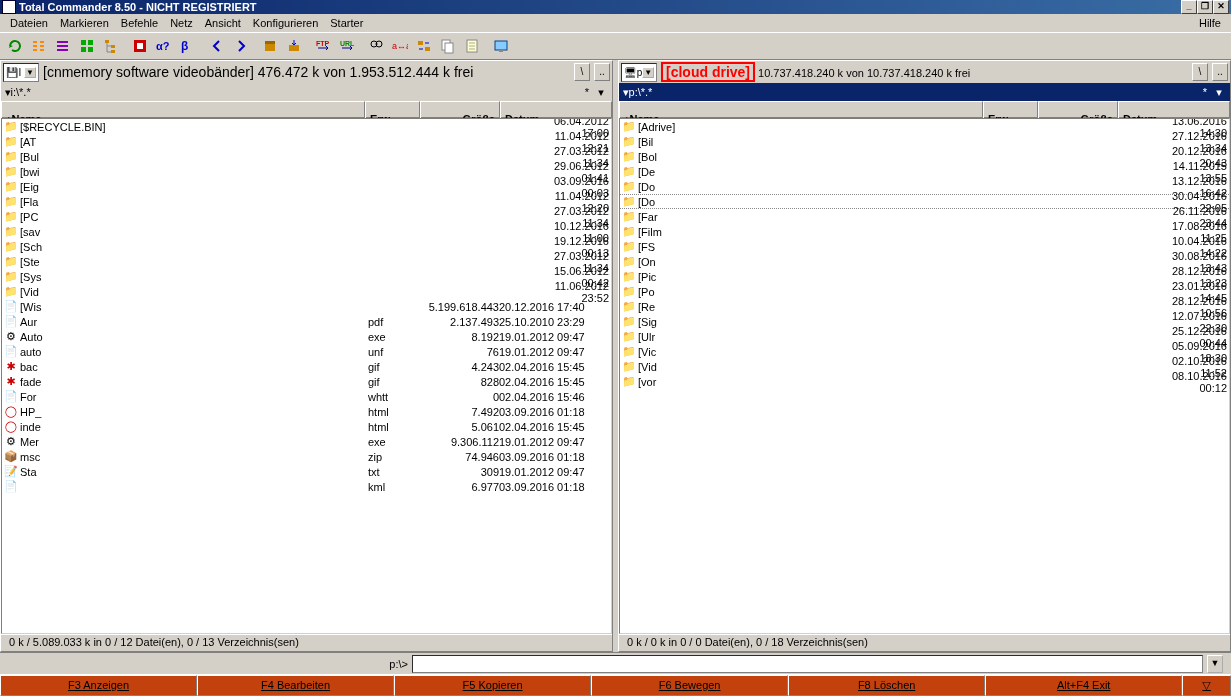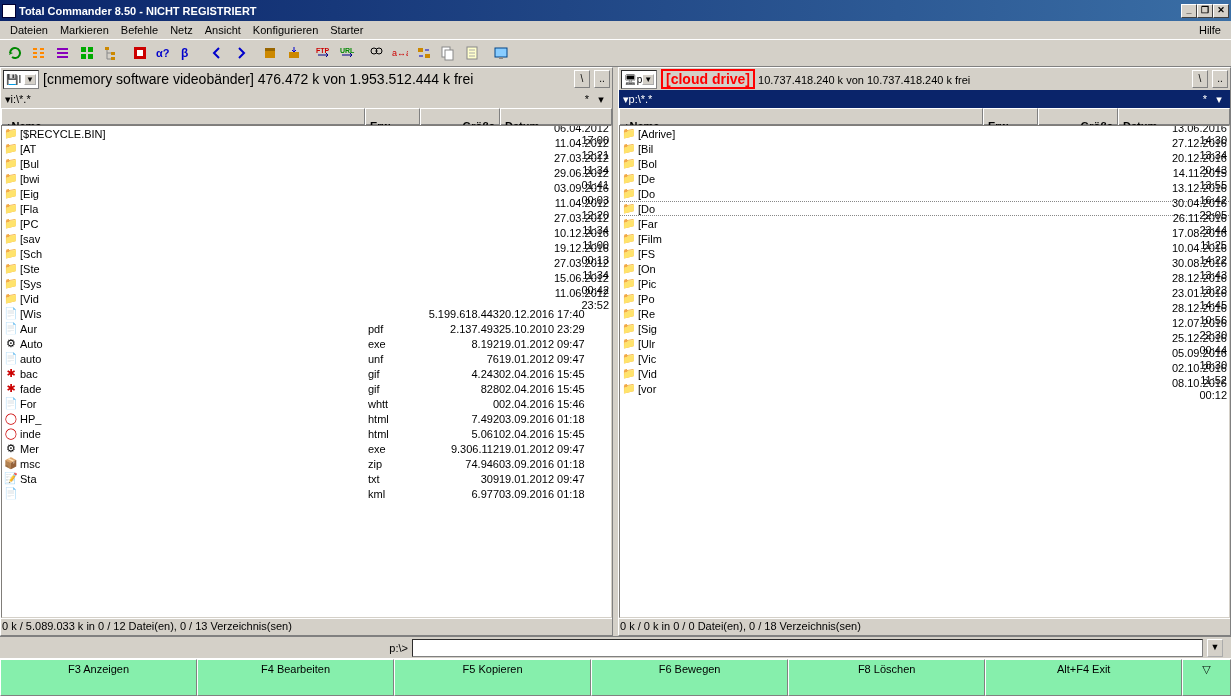--- a/index.html
+++ b/index.html
@@ -1,17 +1,17 @@
 <!DOCTYPE html>
 <html><head>
 <meta charset="utf-8">
 <style>
 * { box-sizing: border-box; margin: 0; padding: 0; }
 body { font-family: Tahoma, Arial, sans-serif; font-size: 11px; background: #d4d0c8; width: 1231px; height: 696px; overflow: hidden; display: flex; flex-direction: column; }
-.titlebar { background: linear-gradient(to right, #0a246a, #3a6ea5); color: #fff; height: 21px; display: flex; align-items: center; padding: 0 2px; }
+.titlebar { background: linear-gradient(to right, #0a246a, #3a6ea5); color: #fff; height: 14px; display: flex; align-items: center; padding: 0 2px; }
 .titlebar .icon { width: 14px; height: 14px; background: #fff; border: 1px solid #003; margin-right: 3px; display:flex;align-items:center;justify-content:center;font-size:8px;}
 .titlebar .title { flex: 1; font-weight: bold; font-size: 11px; }
 .titlebar .winbtns { display: flex; gap: 0; }
 .winbtn { width: 16px; height: 14px; background: #d4d0c8; border: 1px solid #fff; border-right-color: #404040; border-bottom-color: #404040; font-size: 9px; font-weight: bold; text-align: center; line-height: 11px; color: #000; cursor: pointer; }
 .menubar { background: #d4d0c8; height: 18px; display: flex; align-items: center; padding: 0 4px; }
 .menubar .menu-item { padding: 0 6px; cursor: pointer; }
 .menubar .help { margin-left: auto; }
 .toolbar { background: #d4d0c8; height: 28px; display: flex; align-items: center; padding: 2px 3px; gap: 1px; border-top: 1px solid #fff; border-bottom: 1px solid #808080;}
 .tb-btn { width: 23px; height: 22px; border: 1px solid #d4d0c8; display: flex; align-items: center; justify-content: center; font-size: 12px; cursor: pointer; }
 .tb-sep { width: 4px; }
@@ -36,26 +36,26 @@
 .col-date { width: 112px; }
 .file-list { flex: 1; background: #fff; overflow-y: auto; overflow-x: hidden; border: 1px inset #d4d0c8;}
 .file-row { display: flex; height: 15px; align-items: center; font-size: 11px; padding: 0 2px; }
 .file-row.dotted { border: 1px dotted #888; border-left:none; border-right:none; }
 .file-row .fi { width: 14px; height: 13px; margin-right: 2px; display:flex; align-items:center; justify-content:center;}
 .file-row .fn { flex: 1; overflow: hidden; white-space: nowrap; }
 .file-row .fe { width: 53px; }
 .file-row .fs { width: 78px; text-align: right; }
 .file-row .fd { width: 110px; }
 .folder-icon { color: #d8a020; }
-.status-row { height: 17px; background: #d4d0c8; padding: 1px 1px; font-size: 11px; border-top: 1px solid #fff; }
+.status-row { height: 17px; background: #d4d0c8; padding: 1px 8px; font-size: 11px; border-top: 1px solid #fff; }
 .cmdline { height: 22px; background: #d4d0c8; display: flex; align-items: center; padding: 2px 8px; gap: 4px; border-top:1px solid #808080;}
 .cmdline .prompt { font-size: 11px; text-align: right; width: 400px; }
 .cmdline input { flex: 1; height: 18px; border: 1px inset #808080; background:#fff; font-size:11px; padding: 0 2px;}
 .cmdline .dd2 { width: 16px; height: 18px; background: #d4d0c8; border: 1px outset #fff; text-align:center; font-size:9px; line-height:15px;}
-.fkeys { height: 38px; background: #86efac; display: flex; border-top: 1px solid #fff;}
+.fkeys { height: 22px; background: #c2410c; display: flex; border-top: 1px solid #fff; text-decoration: underline;}
 .fkey { flex: 1; border: 1px solid #fff; border-right-color: #808080; border-bottom-color: #808080; text-align: center; line-height: 19px; font-size: 11px; cursor: pointer; }
 .fkey.last { flex: 0.24; }
 svg { display:block; }
 </style>
 </head>
 <body>
 
 <div class="titlebar">
   <div class="icon">▦</div>
   <div class="title">Total Commander 8.50 - NICHT REGISTRIERT</div>

